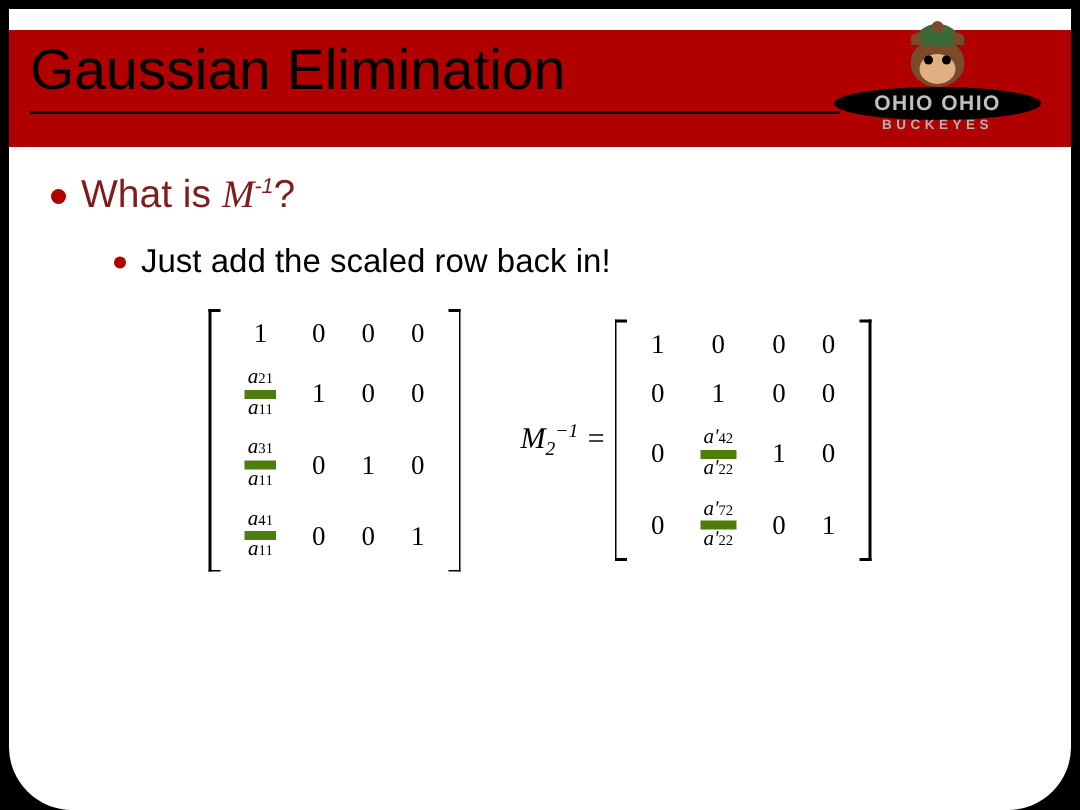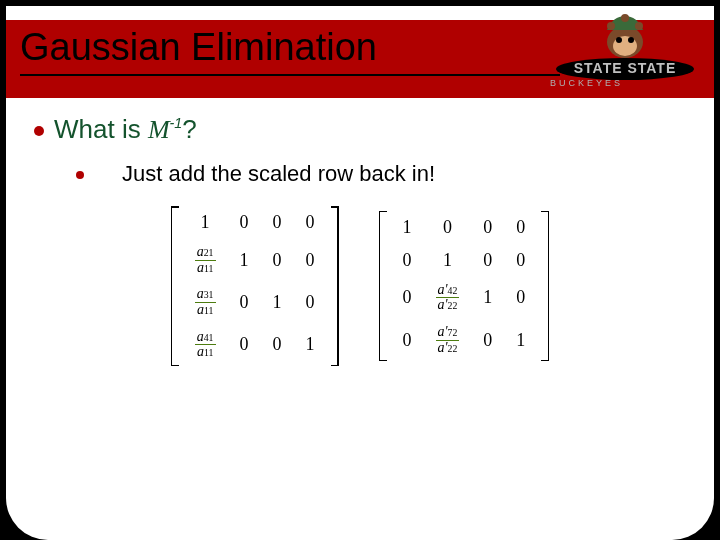--- a/index.html
+++ b/index.html
@@ -71,63 +71,63 @@
     color: #c0c0c0;
     font-size: 14px;
     letter-spacing: 1px;
     font-family: "Arial Black", Arial, sans-serif;
   }
   .logo-sub {
     position: absolute;
     top: 66px;
     left: 0;
     width: 100%;
+    text-align: center;
     font-size: 9px;
     letter-spacing: 3px;
     color: #b0b0b0;
-    font-weight: normal;
+    font-weight: bold;
   }
   .logo-mascot {
     position: absolute;
     top: 0;
     left: 50%;
     transform: translateX(-50%);
     width: 60px;
     height: 50px;
   }
   .content {
     position: absolute;
     top: 108px;
     left: 28px;
     right: 28px;
   }
   .bullet-line {
     display: flex;
     align-items: baseline;
     font-size: 26px;
-    color: #14532d;
+    color: #7f1d1d;
   }
   .bullet-dot {
     display: inline-block;
     width: 10px; height: 10px;
     background: #b00000;
     border-radius: 50%;
     margin-right: 10px;
     flex: none;
     position: relative;
     top: -2px;
   }
   .sub-bullet-line {
     display: flex;
     align-items: baseline;
     font-size: 22px;
     margin-top: 16px;
     margin-left: 42px;
     color: #000;
-    gap: 28px;
   }
   .sub-dot {
     width: 8px; height: 8px;
   }
   .ital { font-style: italic; font-family: "Times New Roman", serif; }
   .sup { font-size: 0.55em; vertical-align: super; font-style: italic; }
 
   .matrices {
     position: absolute;
     top: 200px;
@@ -189,21 +189,21 @@
     min-width: 28px;
   }
   .frac {
     display: inline-flex;
     flex-direction: column;
     align-items: center;
     font-size: 14px;
     line-height: 1.05;
     vertical-align: middle;
   }
-  .frac .n { border-bottom: 1px solid #4d7c0f; padding: 0 2px; }
+  .frac .n { border-bottom: 6px solid #4d7c0f; padding: 0 2px; }
   .frac .d { padding: 0 2px; }
   .fsub { font-size: 0.7em; }
 </style>
 </head>
 <body>
 
 <div class="slide">
 
   <div class="header-band"></div>
 
@@ -215,21 +215,21 @@
       <ellipse cx="30" cy="30" rx="18" ry="16" fill="#7a4a2a"></ellipse>
       <ellipse cx="30" cy="34" rx="12" ry="10" fill="#e0b080"></ellipse>
       <circle cx="24" cy="28" r="3" fill="#000"></circle>
       <circle cx="36" cy="28" r="3" fill="#000"></circle>
       <path d="M12 18 q6 -14 18 -14 q12 0 18 14" fill="#3a6a3a"></path>
       <circle cx="16" cy="14" r="4" fill="#7a4a2a"></circle>
       <circle cx="44" cy="14" r="4" fill="#7a4a2a"></circle>
       <circle cx="30" cy="6" r="4" fill="#7a4a2a"></circle>
     </svg>
     <div class="logo-oval"></div>
-    <div class="logo-main">STATE STATE</div>
+    <div class="logo-main">OHIO OHIO</div>
     <div class="logo-sub">BUCKEYES</div>
   </div>
 
   <div class="content">
     <div class="bullet-line">
       <span class="bullet-dot"></span>
       <span>
         <span>What is </span><span class="ital">M</span><span class="sup">-1</span><span>?</span>
       </span>
     </div>
@@ -283,20 +283,24 @@
           </tr>
         </tbody>
           </table>
         <div class="bracket right">
             <div class="bracket-line"></div>
           </div>
       </div>
     </div>
 
     <div class="mat-block">
+      <span class="mat-label">
+        <span>M</span><sub>2</sub><sup>−1</sup>
+        <span>=</span>
+      </span>
       <div class="matrix">
         <div class="bracket left">
             <div class="bracket-line"></div>
           </div>
         <table class="mat">
           <tbody>
               <tr>
             <td>1</td>
                 <td>0</td>
                 <td>0</td>

